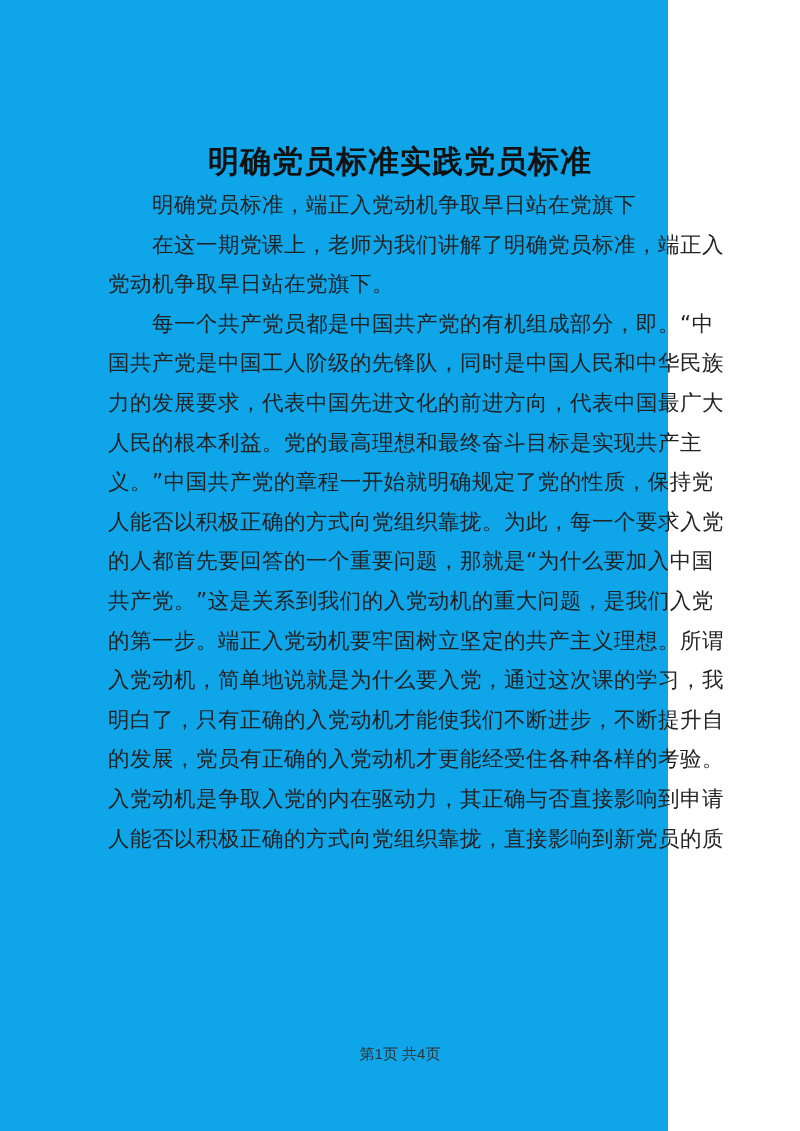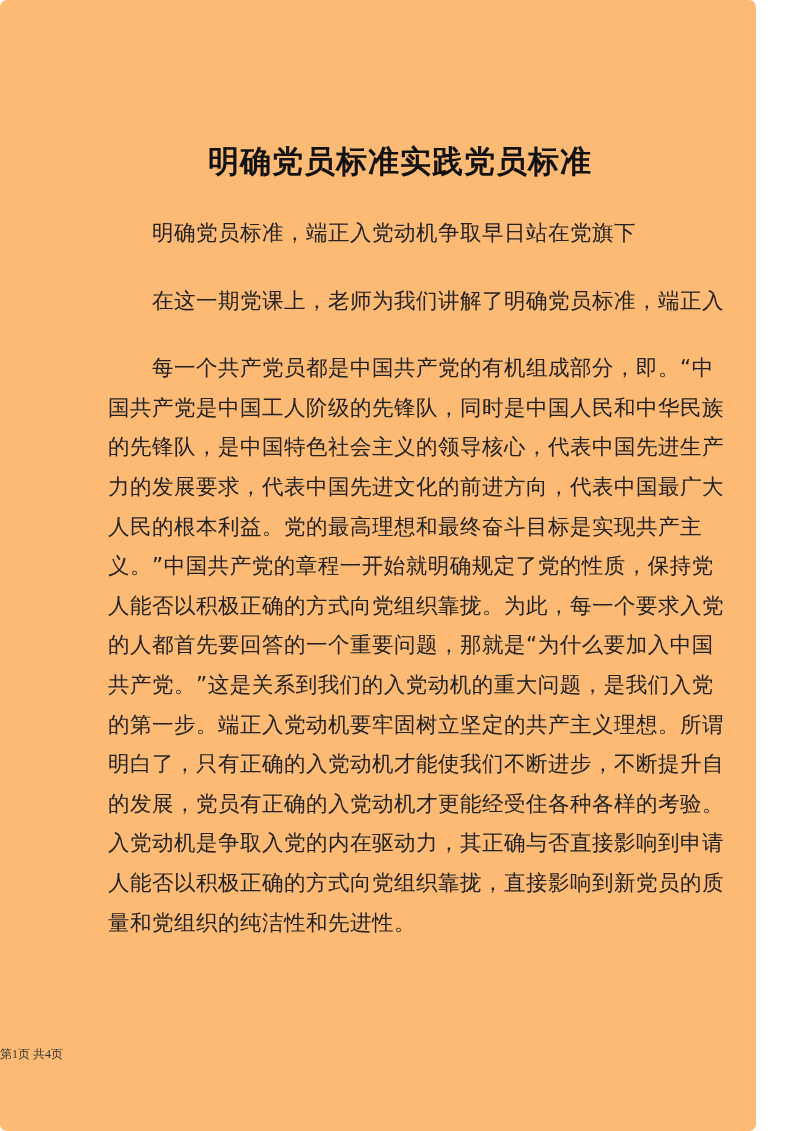--- a/index.html
+++ b/index.html
@@ -10,24 +10,23 @@
     body {
       width: 800px;
       height: 1131px;
       position: relative;
       overflow: hidden;
       color: #1a1a1a;
     }
     .page {
       position: absolute;
       left: 0; top: 0;
-      width: 756px;
+      width: 668px;
       height: 1131px;
-      background: #fdba74;
-      border-radius: 7px;
+      background: #0ea5e9;
     }
     .title {
       position: absolute;
       left: 0;
       width: 800px;
       top: 141px;
       text-align: center;
       font-family: "DejaVu Serif", "Liberation Serif", serif;
       font-size: 31px;
       font-weight: bold;
@@ -47,56 +46,56 @@
       line-height: 39.6px;
       height: 39.6px;
       white-space: nowrap;
       color: #222222;
       text-align: justify;
       text-align-last: justify;
       letter-spacing: 0.5px;
     }
     .line.indent {
       padding-left: 44px;
-      margin-top: 28px;
     }
     .line.last {
       text-align-last: left;
     }
     .footer {
       position: absolute;
       left: 0;
       width: 800px;
       top: 1044px;
-      font-family: Liberation Serif, serif;
-      font-size: 12px;
+      text-align: center;
+      font-family: Liberation Sans, sans-serif;
+      font-size: 15px;
       color: #333333;
       line-height: 20px;
     }
   </style>
 </head>
 <body>
 
 <div class="page">
   <div class="title">明确党员标准实践党员标准</div>
 
   <div class="body-text">
     <div class="line indent last">明确党员标准，端正入党动机争取早日站在党旗下</div>
     <div class="line indent">在这一期党课上，老师为我们讲解了明确党员标准，端正入</div>
+    <div class="line last">党动机争取早日站在党旗下。</div>
     <div class="line indent">每一个共产党员都是中国共产党的有机组成部分，即。“中</div>
     <div class="line">国共产党是中国工人阶级的先锋队，同时是中国人民和中华民族</div>
-    <div class="line">的先锋队，是中国特色社会主义的领导核心，代表中国先进生产</div>
     <div class="line">力的发展要求，代表中国先进文化的前进方向，代表中国最广大</div>
     <div class="line">人民的根本利益。党的最高理想和最终奋斗目标是实现共产主</div>
     <div class="line">义。”中国共产党的章程一开始就明确规定了党的性质，保持党</div>
     <div class="line">人能否以积极正确的方式向党组织靠拢。为此，每一个要求入党</div>
     <div class="line">的人都首先要回答的一个重要问题，那就是“为什么要加入中国</div>
     <div class="line">共产党。”这是关系到我们的入党动机的重大问题，是我们入党</div>
     <div class="line">的第一步。端正入党动机要牢固树立坚定的共产主义理想。所谓</div>
+    <div class="line">入党动机，简单地说就是为什么要入党，通过这次课的学习，我</div>
     <div class="line">明白了，只有正确的入党动机才能使我们不断进步，不断提升自</div>
     <div class="line">的发展，党员有正确的入党动机才更能经受住各种各样的考验。</div>
     <div class="line">入党动机是争取入党的内在驱动力，其正确与否直接影响到申请</div>
     <div class="line">人能否以积极正确的方式向党组织靠拢，直接影响到新党员的质</div>
-    <div class="line last">量和党组织的纯洁性和先进性。</div>
   </div>
 
   <div class="footer">第1页 共4页</div>
 </div>
 
 </body></html>

